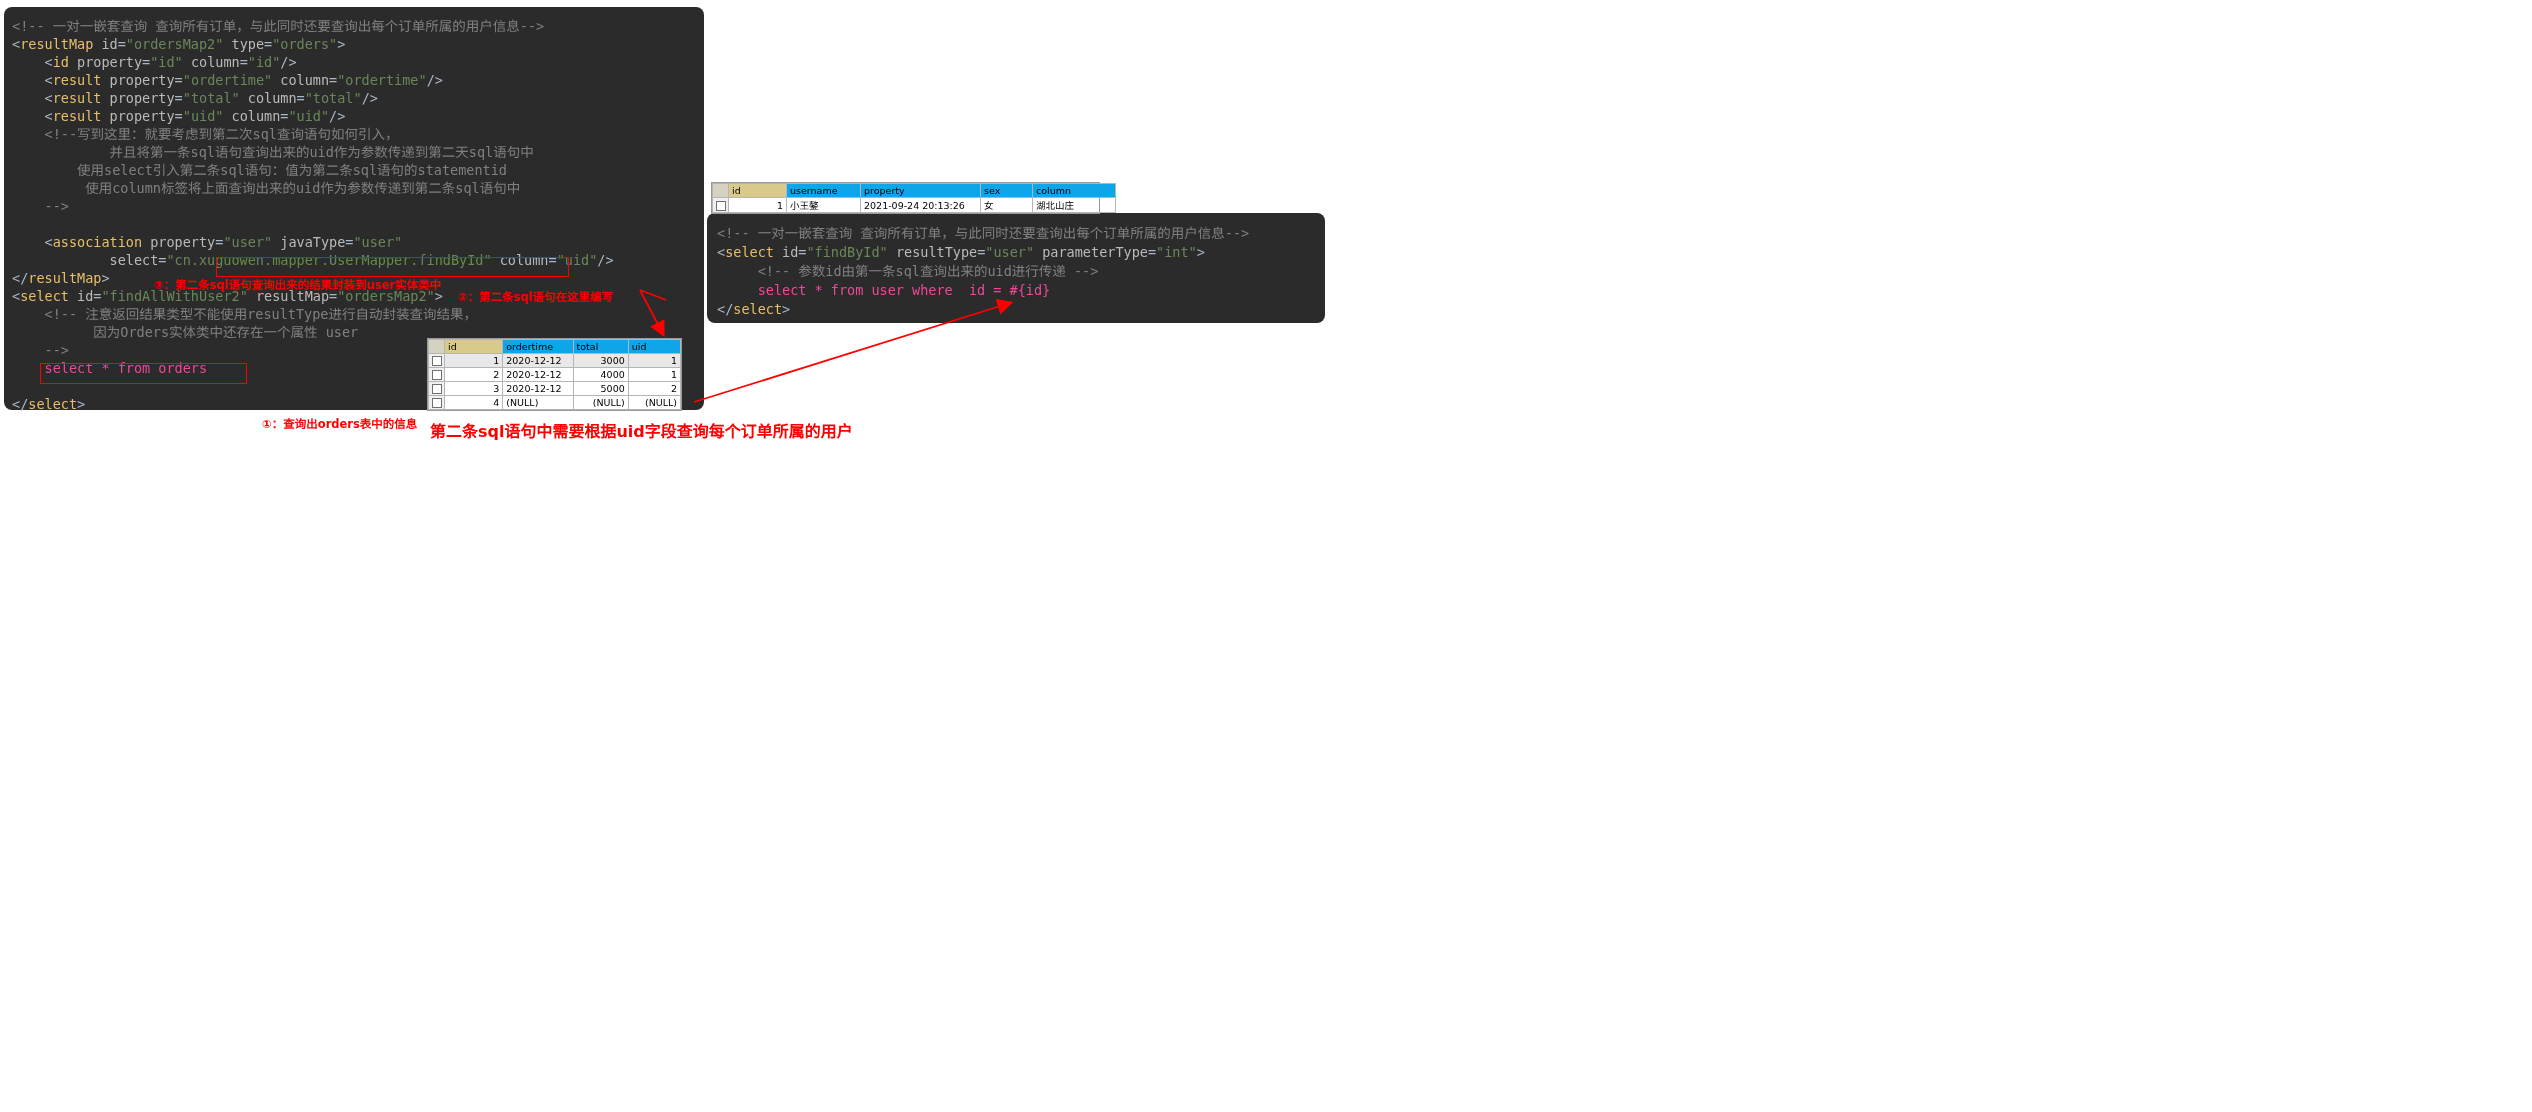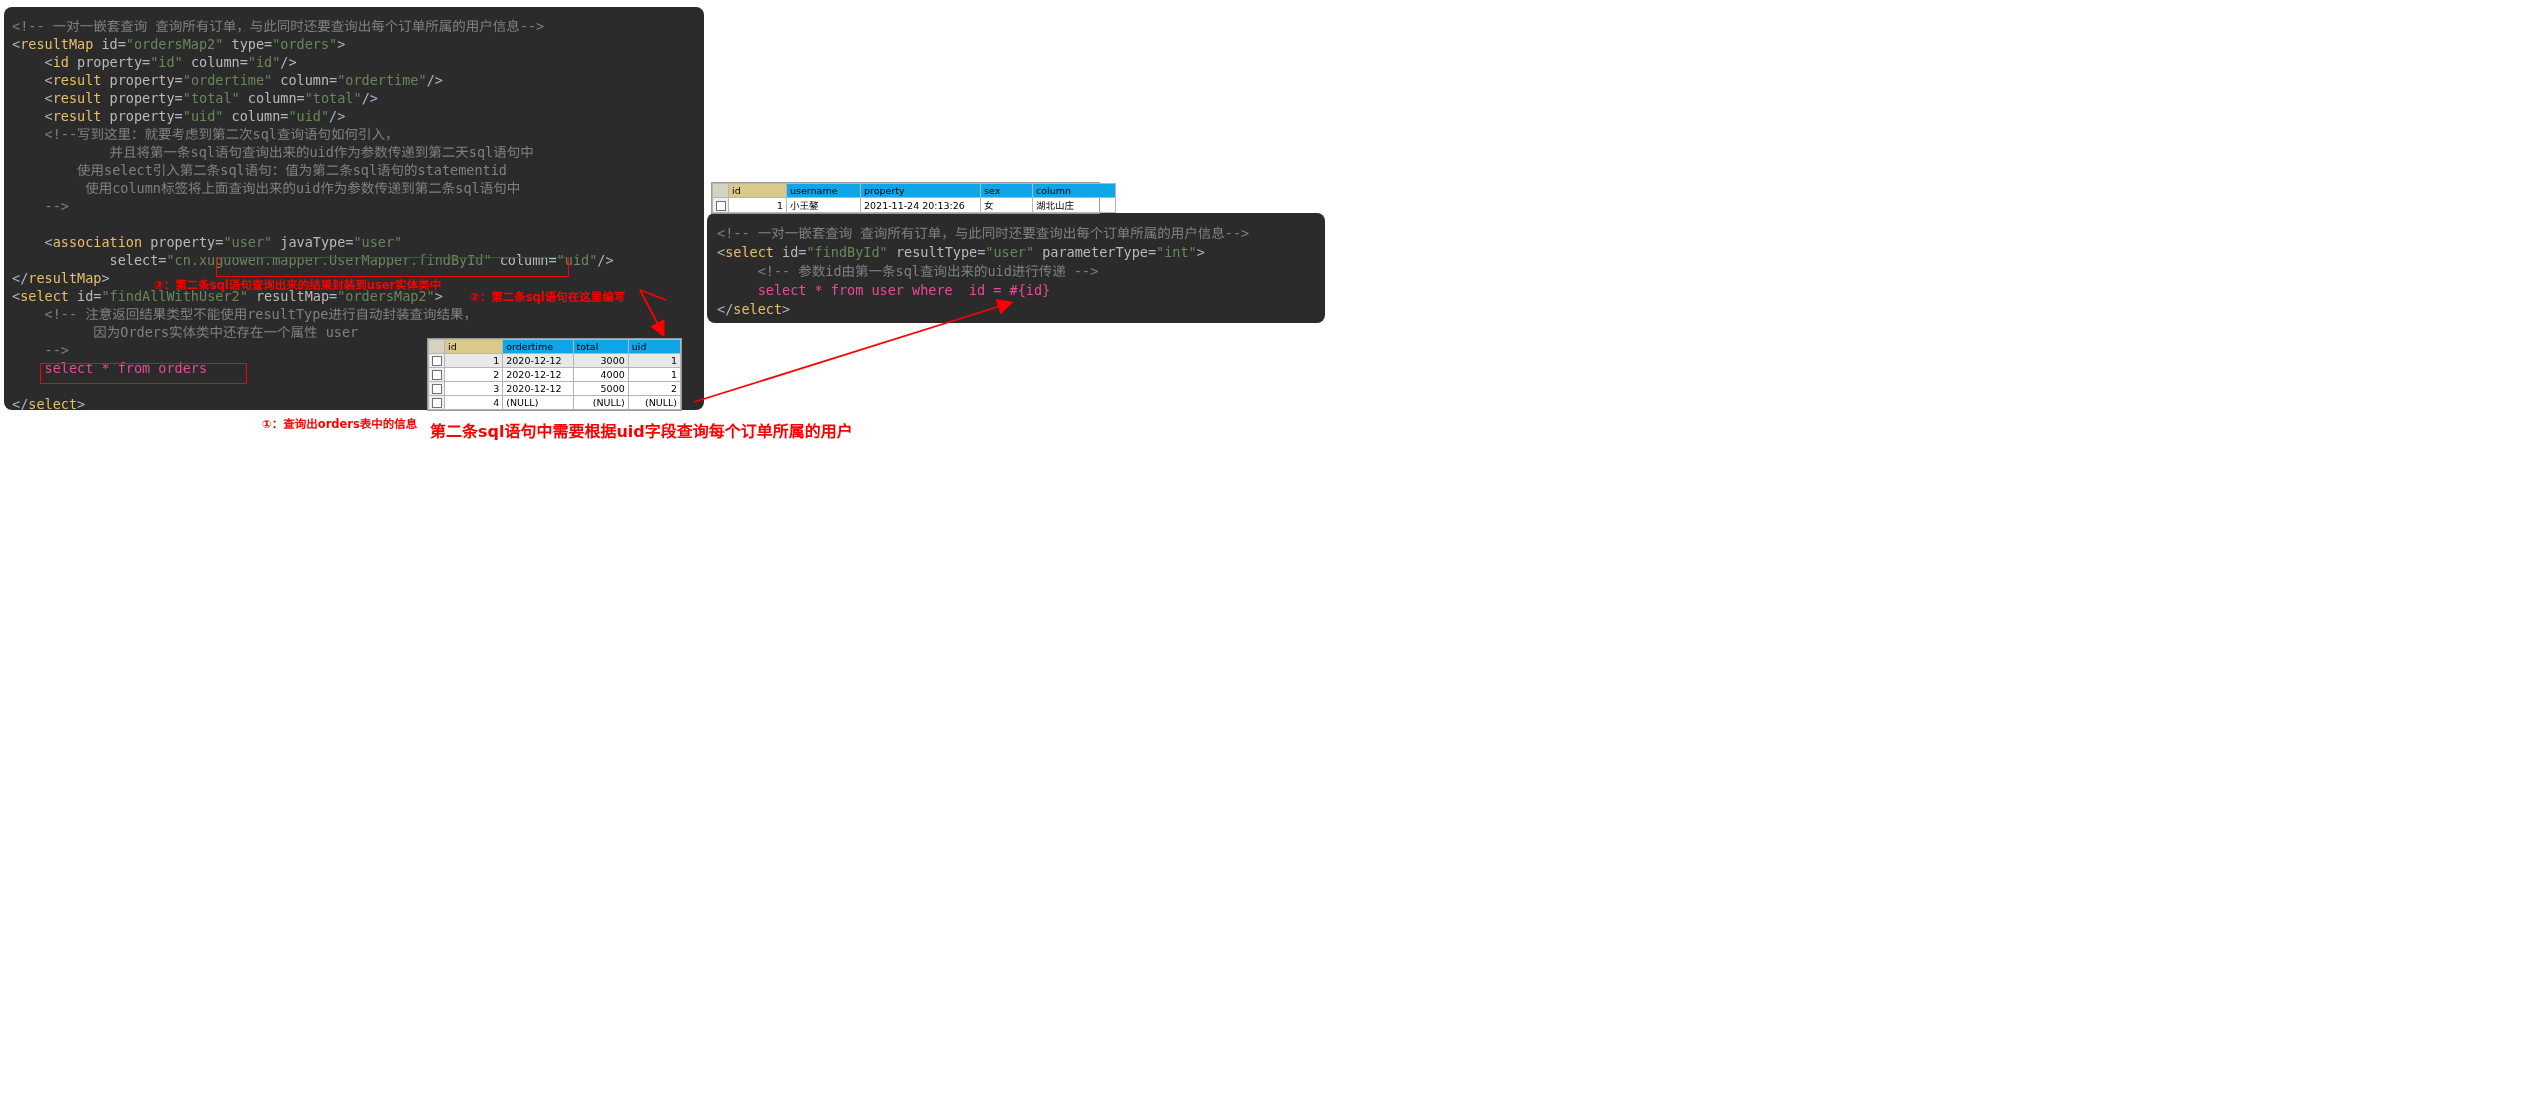--- a/index.html
+++ b/index.html
@@ -145,21 +145,21 @@
 
 <div class="code-panel" id="left-code-panel"><span class="ln"><span class="cmt">&lt;!-- 一对一嵌套查询 查询所有订单，与此同时还要查询出每个订单所属的用户信息--&gt;</span></span><span class="ln"><span class="punc">&lt;</span><span class="tag">resultMap</span><span class="plain"> </span><span class="attr">id</span><span class="punc">=</span><span class="str">"ordersMap2"</span><span class="plain"> </span><span class="attr">type</span><span class="punc">=</span><span class="str">"orders"</span><span class="punc">&gt;</span></span><span class="ln"><span class="plain">    </span><span class="punc">&lt;</span><span class="tag">id</span><span class="plain"> </span><span class="attr">property</span><span class="punc">=</span><span class="str">"id"</span><span class="plain"> </span><span class="attr">column</span><span class="punc">=</span><span class="str">"id"</span><span class="punc">/&gt;</span></span><span class="ln"><span class="plain">    </span><span class="punc">&lt;</span><span class="tag">result</span><span class="plain"> </span><span class="attr">property</span><span class="punc">=</span><span class="str">"ordertime"</span><span class="plain"> </span><span class="attr">column</span><span class="punc">=</span><span class="str">"ordertime"</span><span class="punc">/&gt;</span></span><span class="ln"><span class="plain">    </span><span class="punc">&lt;</span><span class="tag">result</span><span class="plain"> </span><span class="attr">property</span><span class="punc">=</span><span class="str">"total"</span><span class="plain"> </span><span class="attr">column</span><span class="punc">=</span><span class="str">"total"</span><span class="punc">/&gt;</span></span><span class="ln"><span class="plain">    </span><span class="punc">&lt;</span><span class="tag">result</span><span class="plain"> </span><span class="attr">property</span><span class="punc">=</span><span class="str">"uid"</span><span class="plain"> </span><span class="attr">column</span><span class="punc">=</span><span class="str">"uid"</span><span class="punc">/&gt;</span></span><span class="ln"><span class="cmt">    &lt;!--写到这里：就要考虑到第二次sql查询语句如何引入，</span></span><span class="ln"><span class="cmt">            并且将第一条sql语句查询出来的uid作为参数传递到第二天sql语句中</span></span><span class="ln"><span class="cmt">        使用select引入第二条sql语句：值为第二条sql语句的statementid</span></span><span class="ln"><span class="cmt">         使用column标签将上面查询出来的uid作为参数传递到第二条sql语句中</span></span><span class="ln"><span class="cmt">    --&gt;</span></span><span class="ln"><span class="plain"></span></span><span class="ln"><span class="plain">    </span><span class="punc">&lt;</span><span class="tag">association</span><span class="plain"> </span><span class="attr">property</span><span class="punc">=</span><span class="str">"user"</span><span class="plain"> </span><span class="attr">javaType</span><span class="punc">=</span><span class="str">"user"</span></span><span class="ln"><span class="plain">            </span><span class="attr">select</span><span class="punc">=</span><span class="str">"cn.xuguowen.mapper.UserMapper.findById"</span><span class="plain"> </span><span class="attr">column</span><span class="punc">=</span><span class="str">"uid"</span><span class="punc">/&gt;</span></span><span class="ln"><span class="punc">&lt;/</span><span class="tag">resultMap</span><span class="punc">&gt;</span></span><span class="ln"><span class="punc">&lt;</span><span class="tag">select</span><span class="plain"> </span><span class="attr">id</span><span class="punc">=</span><span class="str">"findAllWithUser2"</span><span class="plain"> </span><span class="attr">resultMap</span><span class="punc">=</span><span class="str">"ordersMap2"</span><span class="punc">&gt;</span></span><span class="ln"><span class="cmt">    &lt;!-- 注意返回结果类型不能使用resultType进行自动封装查询结果，</span></span><span class="ln"><span class="cmt">          因为Orders实体类中还存在一个属性 user</span></span><span class="ln"><span class="cmt">    --&gt;</span></span><span class="ln"><span class="plain">    </span><span class="plain">select * from orders</span></span><span class="ln"><span class="plain"></span></span><span class="ln"><span class="punc">&lt;/</span><span class="tag">select</span><span class="punc">&gt;</span></span></div>
 
 <div class="code-panel" id="right-code-panel"><span class="ln"><span class="cmt">&lt;!-- 一对一嵌套查询 查询所有订单，与此同时还要查询出每个订单所属的用户信息--&gt;</span></span><span class="ln"><span class="punc">&lt;</span><span class="tag">select</span><span class="plain"> </span><span class="attr">id</span><span class="punc">=</span><span class="str">"findById"</span><span class="plain"> </span><span class="attr">resultType</span><span class="punc">=</span><span class="str">"user"</span><span class="plain"> </span><span class="attr">parameterType</span><span class="punc">=</span><span class="str">"int"</span><span class="punc">&gt;</span></span><span class="ln"><span class="cmt">     &lt;!-- 参数id由第一条sql查询出来的uid进行传递 --&gt;</span></span><span class="ln"><span class="plain">     select * from user where  id = #{id}</span></span><span class="ln"><span class="punc">&lt;/</span><span class="tag">select</span><span class="punc">&gt;</span></span></div>
 
 <div class="red-box" style="left:216px; top:257px; width:353px; height:20px;"></div>
 <div class="red-box" style="left:40px; top:363px; width:207px; height:21px;"></div>
 <div class="red-box" style="left:618px; top:339px; width:52px; height:15px;"></div>
 
 <div class="red-note" style="left:154px; top:228px;">③：第二条sql语句查询出来的结果封装到user实体类中</div>
-<div class="red-note" style="left:470px; top:240px;">②：第二条sql语句在这里编写</div>
+<div class="red-note" style="left:458px; top:240px;">②：第二条sql语句在这里编写</div>
 <div class="red-note" style="left:262px; top:367px;">①：查询出orders表中的信息</div>
 <div class="caption" style="left:430px; top:418px;">第二条sql语句中需要根据uid字段查询每个订单所属的用户</div>
 
 <svg id="arrows-layer" xmlns="http://www.w3.org/2000/svg">
   <defs>
     <marker id="ah" markerWidth="9" markerHeight="9" refX="7" refY="4.5" orient="auto" markerUnits="strokeWidth">
       <path d="M0,0 L9,4.5 L0,9 Z" fill="#ff0000"></path>
     </marker>
   </defs>
 
@@ -238,19 +238,19 @@
         <th>property</th>
         <th>sex</th>
         <th>column</th>
       </tr>
     </thead>
     <tbody>
         <tr>
           <td class="rowhdr"><span class="chk"></span></td>
           <td class="num">1</td>
           <td>小王鏊</td>
-          <td>2021-11-24 20:13:26</td>
+          <td>2021-09-24 20:13:26</td>
           <td>女</td>
           <td>湖北山庄</td>
         </tr>
       </tbody>
   </table>
 </div>
 
 </body></html>

